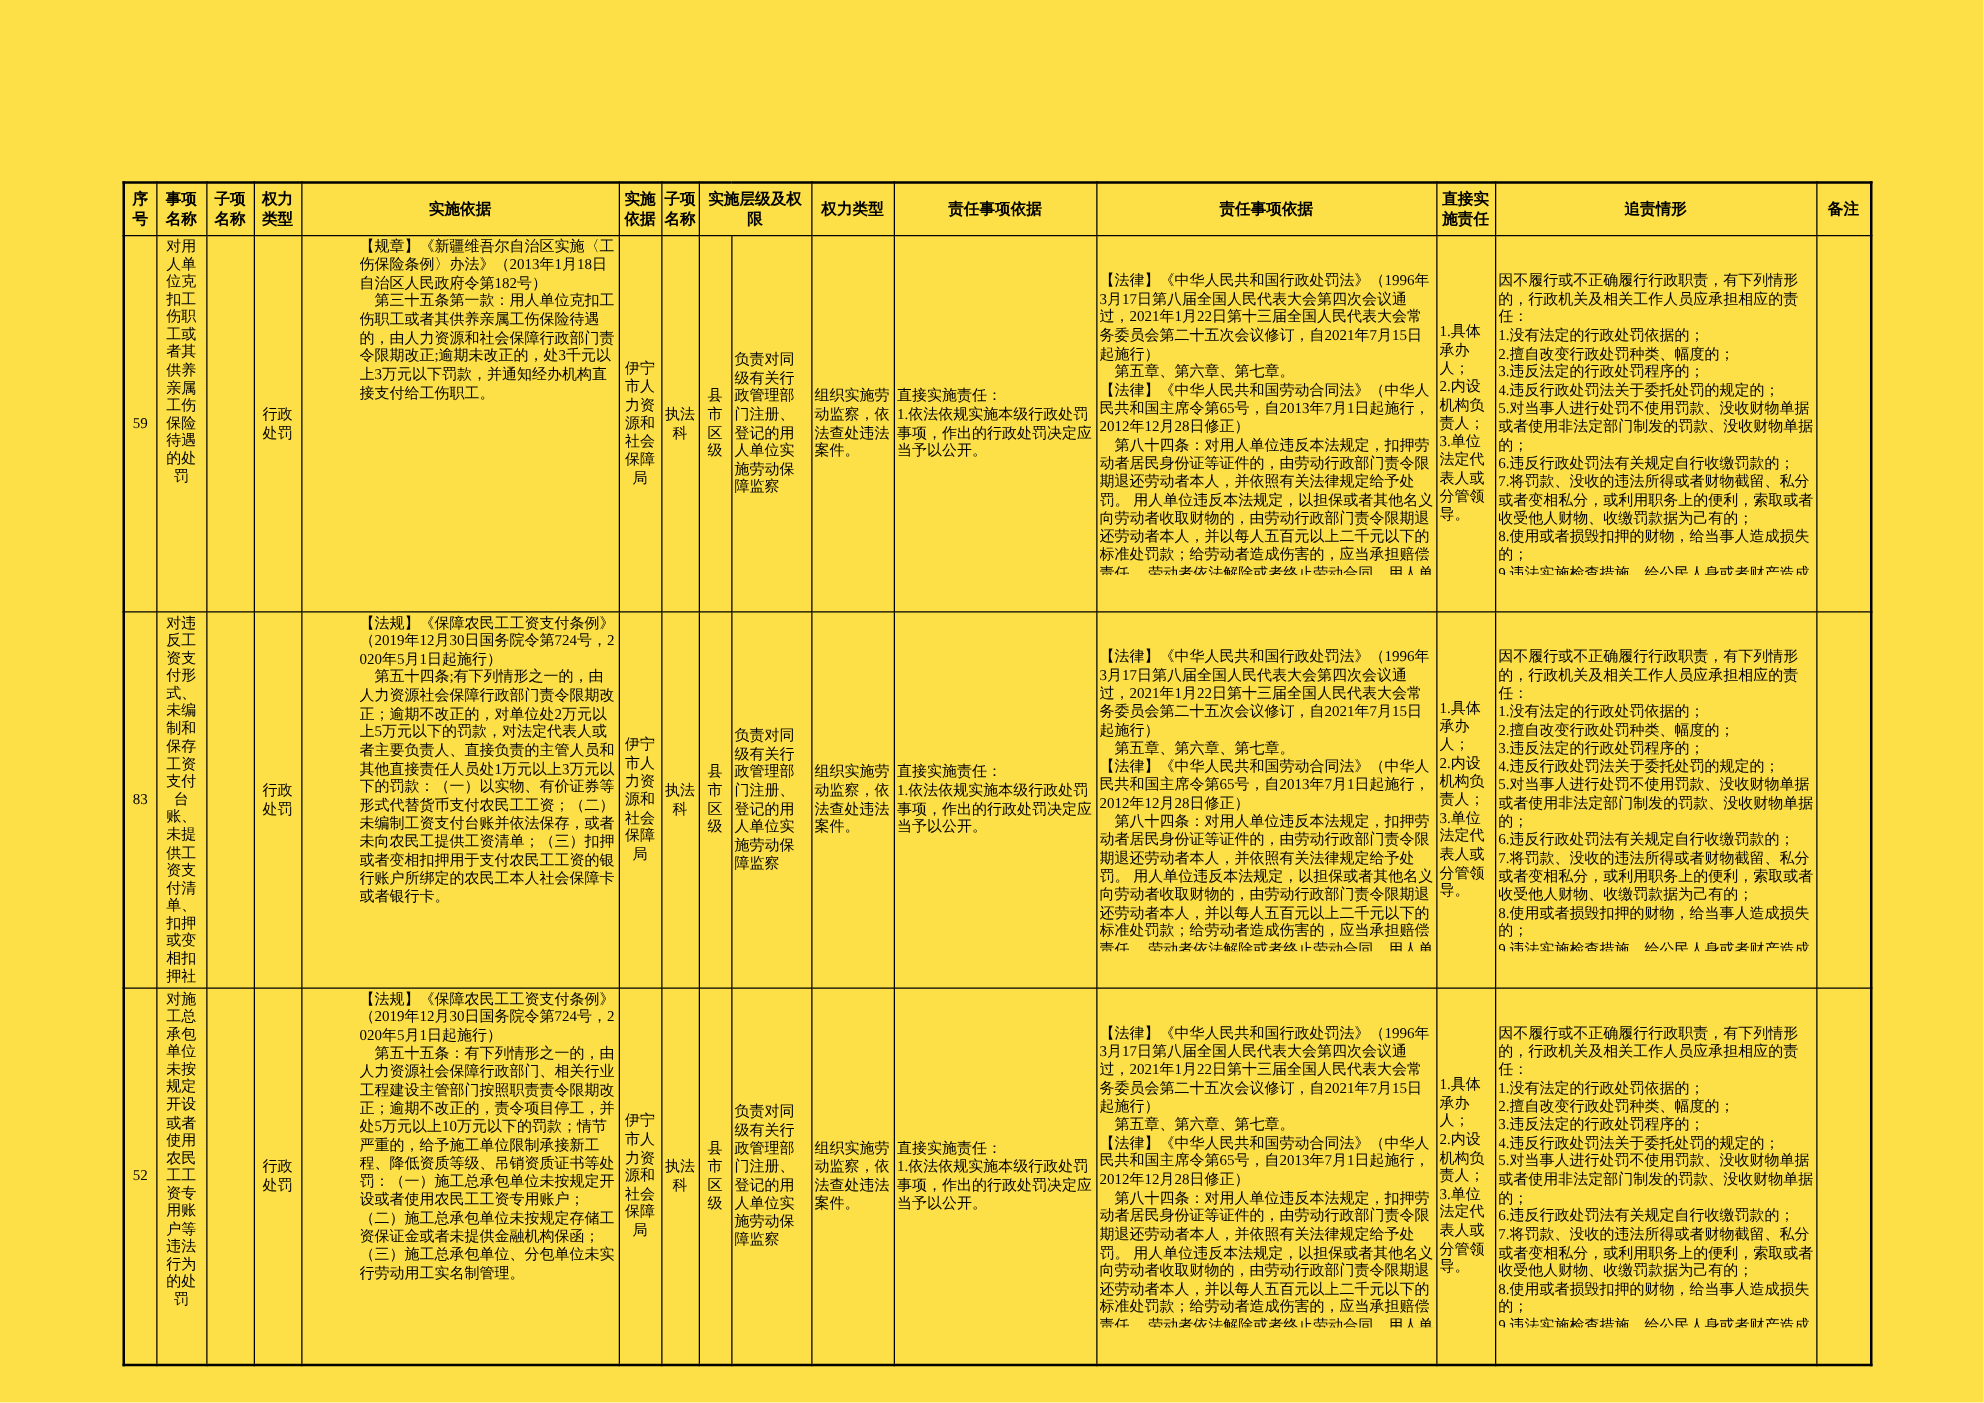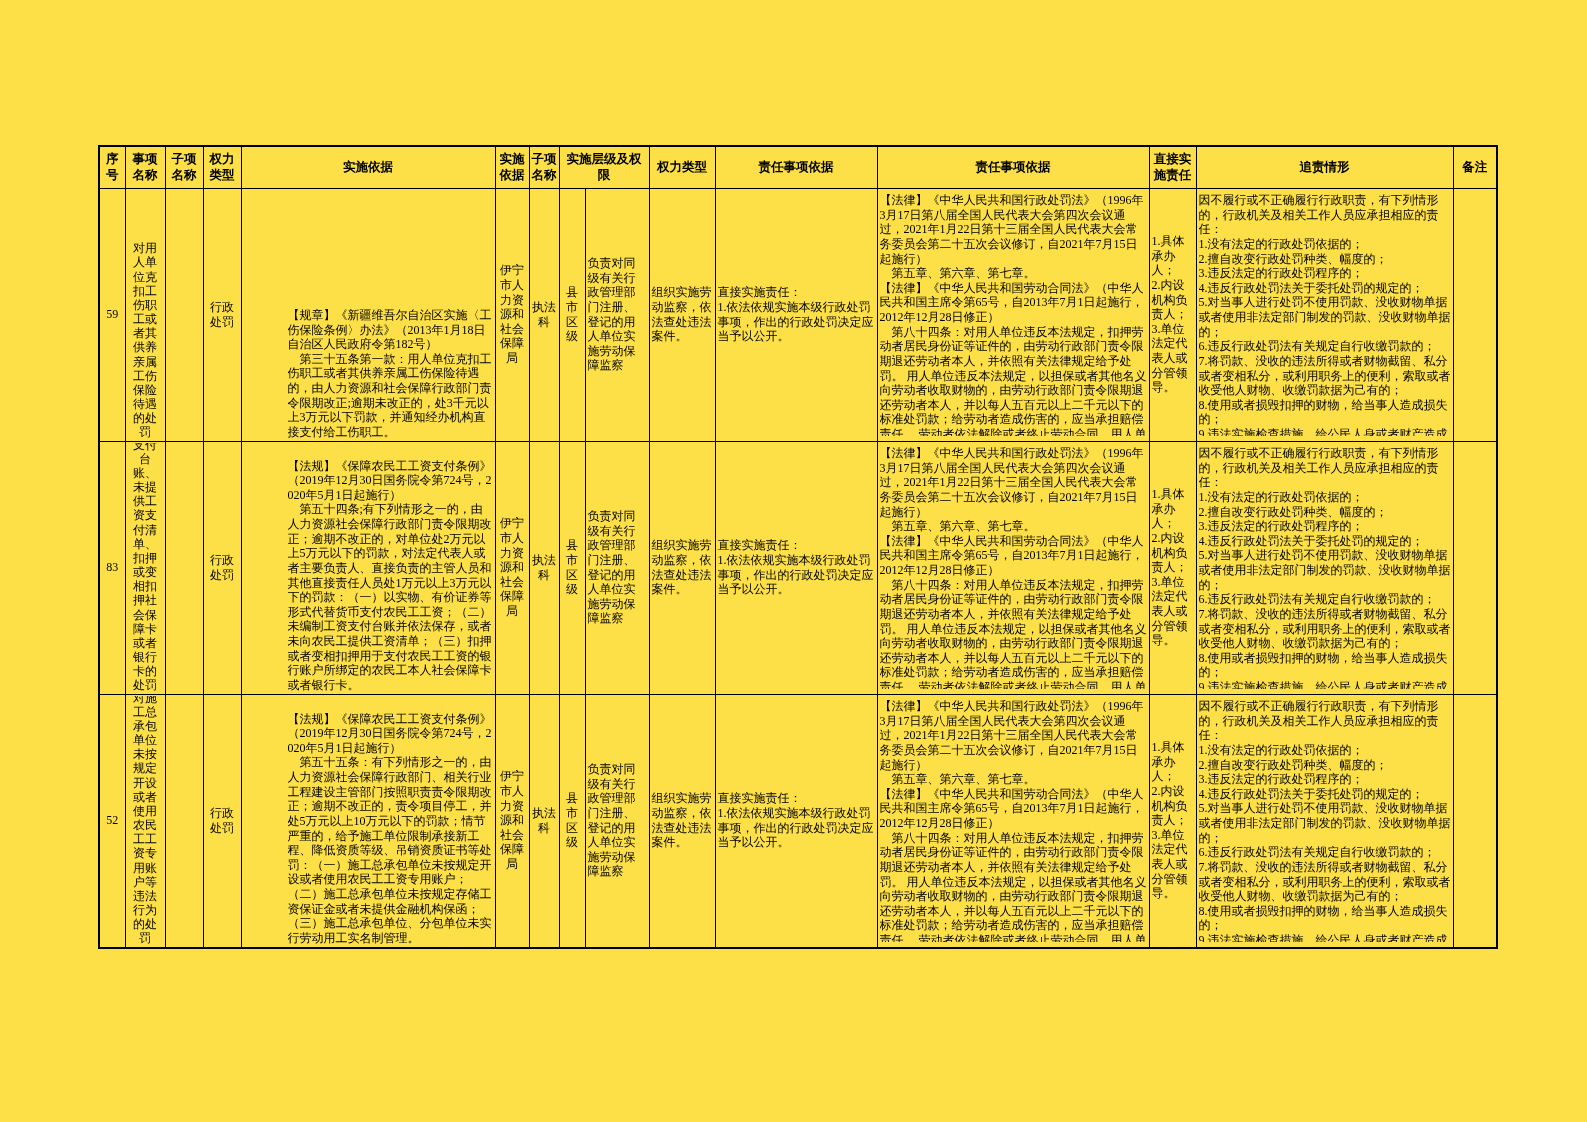--- a/index.html
+++ b/index.html
@@ -8,21 +8,21 @@
   table.grid{position:absolute;left:98px;top:145px;border-collapse:collapse;table-layout:fixed;
     width:1394px;border:2px solid #000;}
   table.grid th,table.grid td{border:1px solid #000;padding:1px 2px;vertical-align:middle;
     font-size:12px;line-height:1.22;word-break:break-all;overflow:hidden;}
   table.grid th{font-weight:bold;text-align:center;font-size:12.5px;line-height:1.3;padding:4px 1px;}
   td.c{text-align:center;}
   td.l{text-align:left;}
   td.top{vertical-align:top;}
   .pre{white-space:pre-wrap;}
   .clip{height:243px;overflow:hidden;white-space:pre-wrap;text-align:left;}
-  .vclip{height:250px;overflow:hidden;display:flex;align-items:flex-end;white-space:pre-wrap;}
+  .vclip{height:298px;overflow:hidden;display:flex;align-items:flex-start;white-space:pre-wrap;}
   .vclip.cc{justify-content:center;text-align:center;}
   .vclip.ll{text-align:left;margin-left:44px;}
   .vclip > span{display:block;width:100%;}
   .namecell{line-height:1.18;}
 </style>
 </head>
 <body>
 
 <div class="page">
   <table class="grid">

